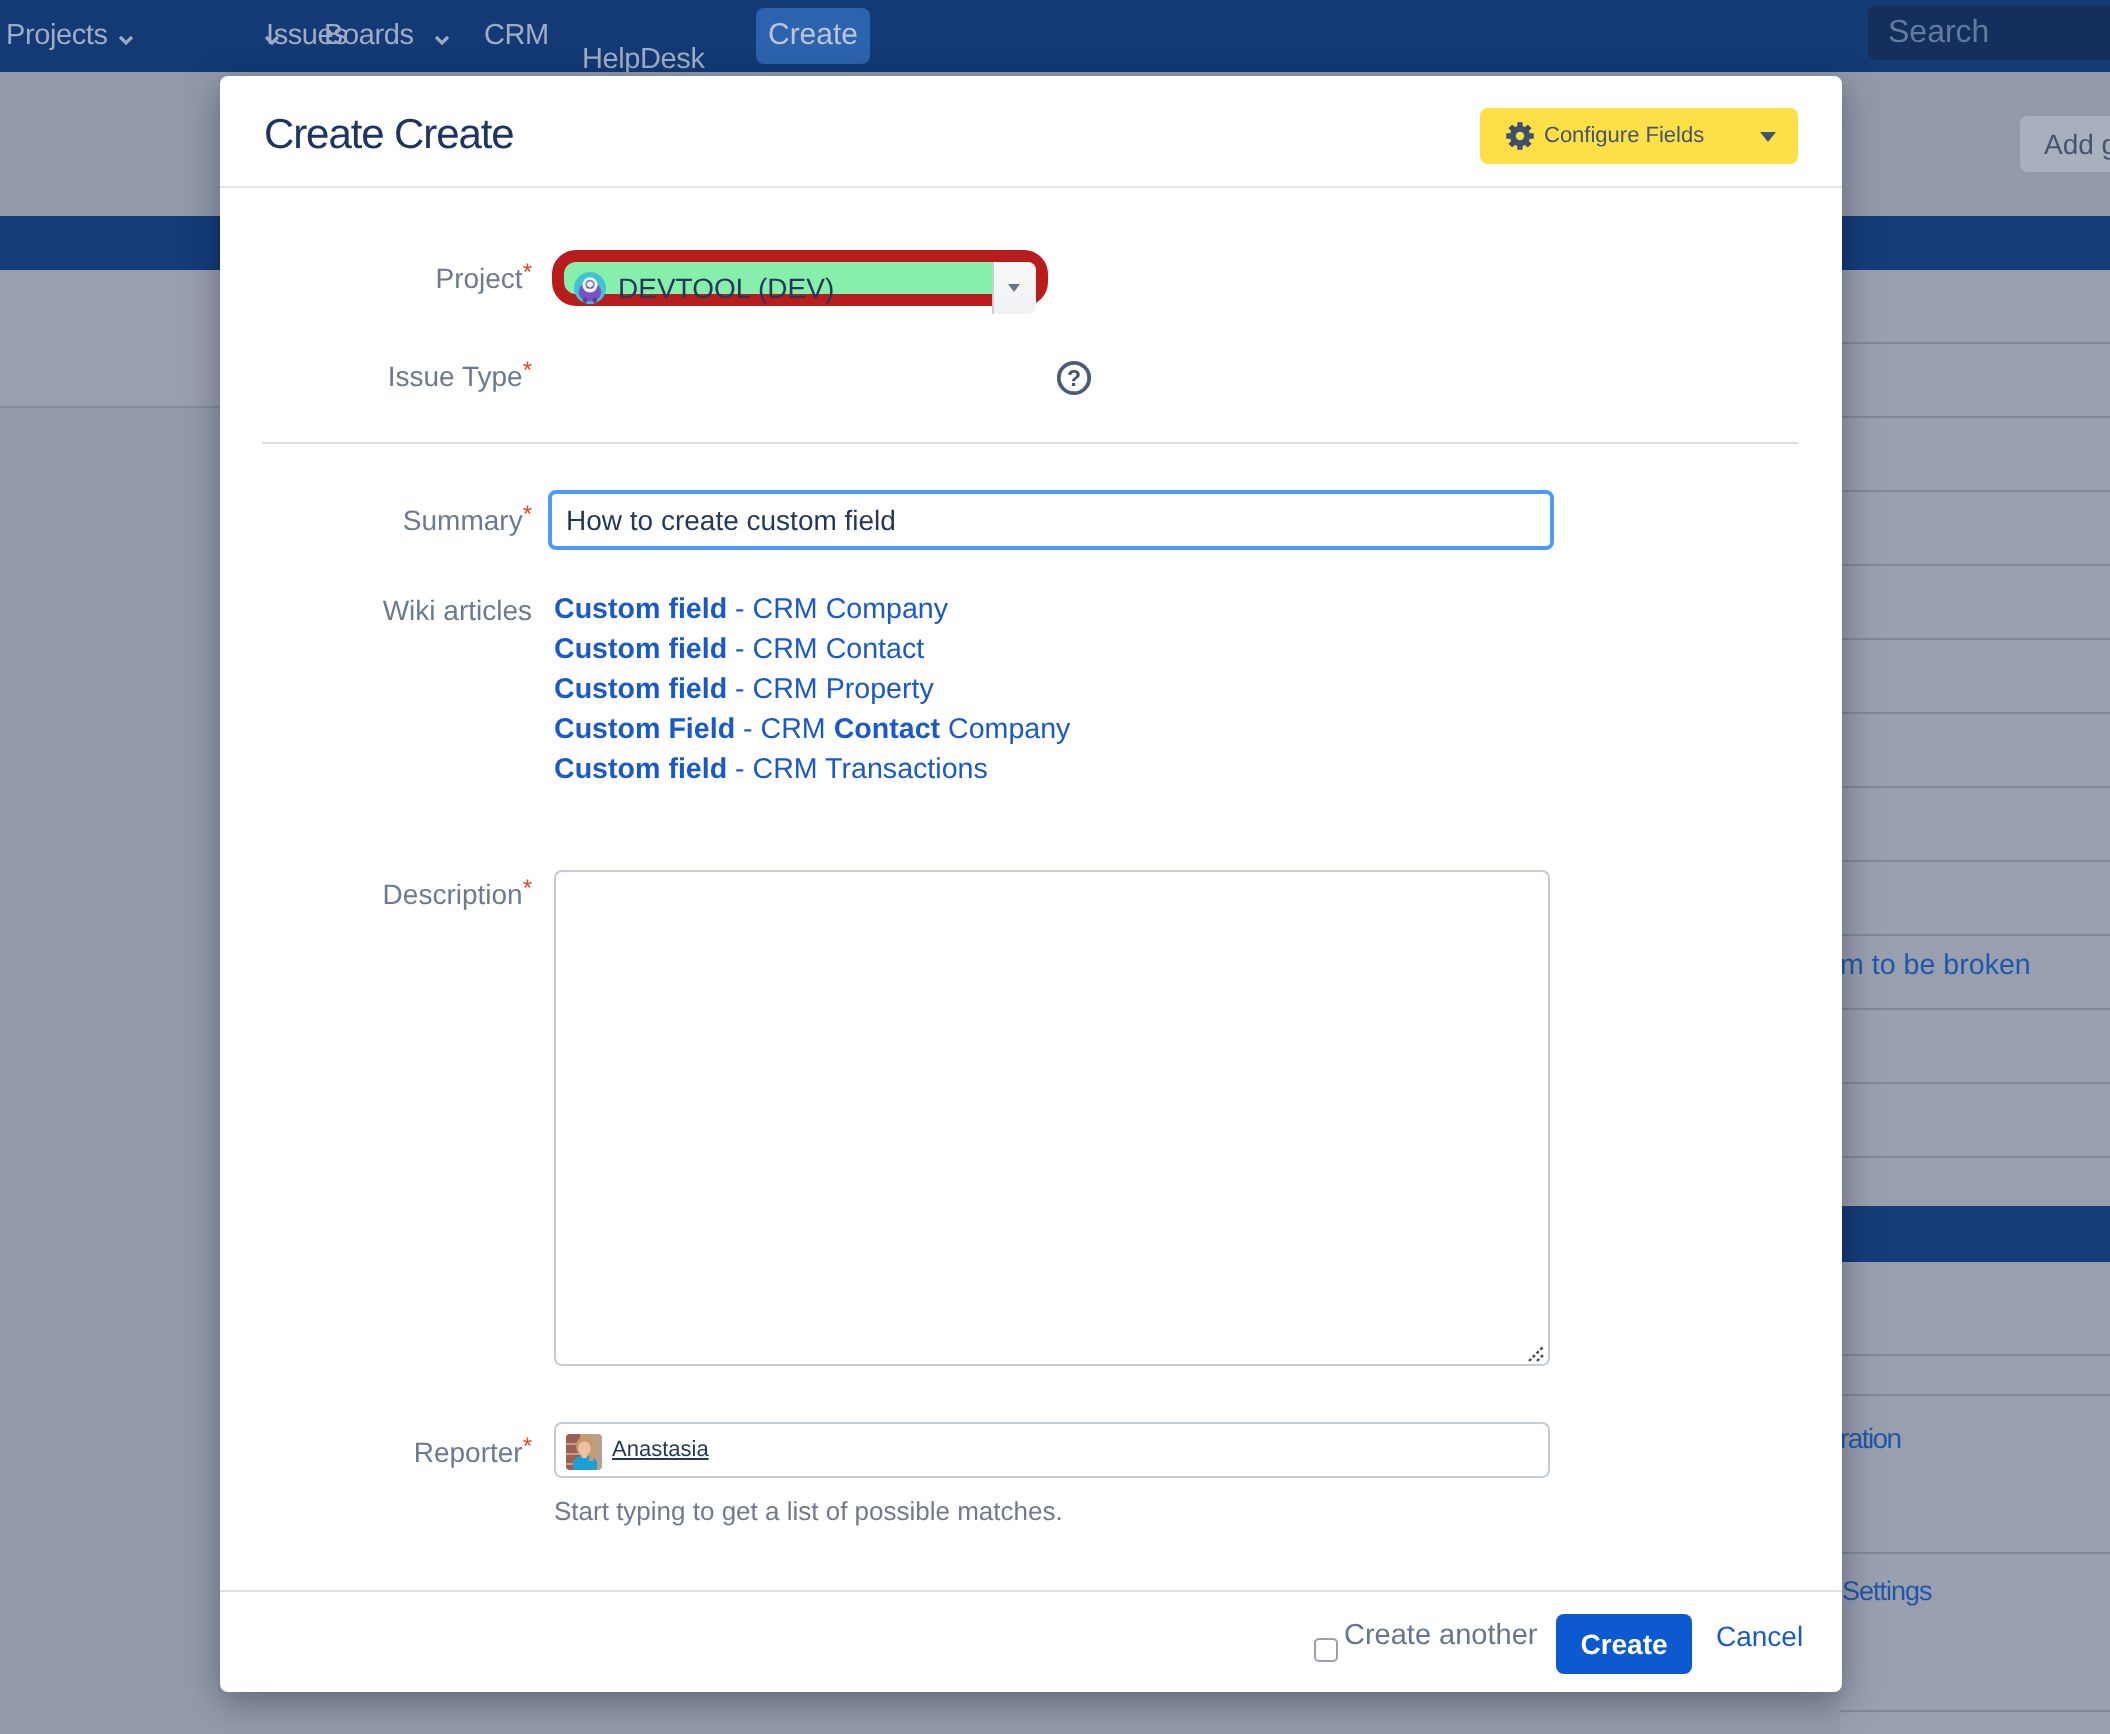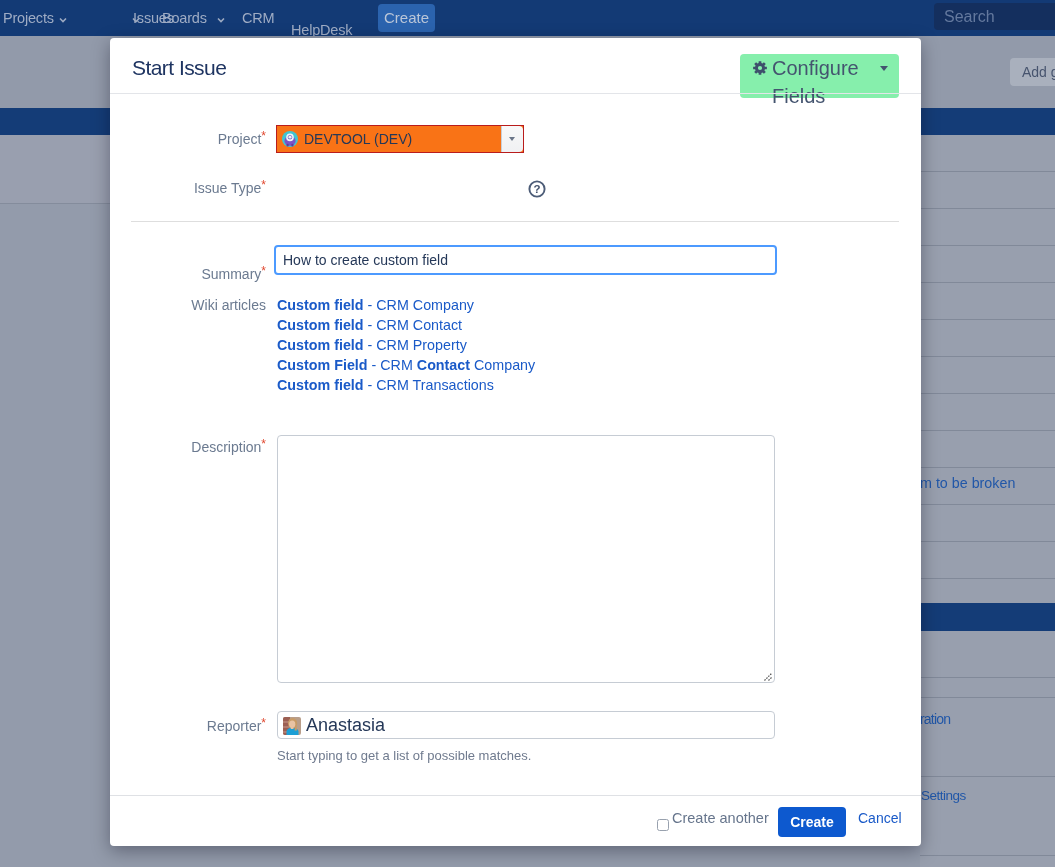--- a/index.html
+++ b/index.html
@@ -21,48 +21,48 @@
 #rightrows { position:absolute; left:920px; top:135px; width:135px; height:468px; background:#989FAE; }
 .rline { position:absolute; left:0; width:135px; height:1px; background:#818999; }
 #band2 { position:absolute; left:920px; top:603px; width:135px; height:28px; background:#143C77; }
 #rightlow { position:absolute; left:920px; top:631px; width:135px; height:236px; background:#989FAE; }
 #addg { position:absolute; left:1010px; top:58px; width:60px; height:28px; background:#A9B0BD; border-radius:4px; color:#47546E; font-size:14px; line-height:28px; padding-left:12px; }
 .bgtext { position:absolute; color:#2157A8; font-size:14px; }
 
 
 #modal { position:absolute; left:110px; top:38px; width:811px; height:808px; background:#FFFFFF; border-radius:4px; box-shadow:0 5px 18px rgba(0,0,20,0.35); }
 #mtitle { position:absolute; left:22px; top:18px; font-size:21px; letter-spacing:-0.55px; color:#1E3461; }
-#cfgbtn { position:absolute; left:630px; top:16px; width:159px; height:44px; background:#86efac; border-radius:4px; color:#44546F; font-size:20px; }
+#cfgbtn { position:absolute; left:630px; top:16px; width:159px; height:28px; background:#fde047; border-radius:4px; color:#44546F; font-size:11px; }
 #cfgbtn .txt { position:absolute; left:32px; top:0; line-height:28px; }
 #cfgbtn svg.gear { position:absolute; left:13px; top:7px; }
 #cfgbtn .caret { position:absolute; right:11px; top:12px; width:0; height:0; border-left:4px solid transparent; border-right:4px solid transparent; border-top:5px solid #44546F; }
 #hdiv { position:absolute; left:0; top:55px; width:811px; height:1px; background:#E3E5E9; }
 
 .flabel { position:absolute; left:0; width:156px; text-align:right; font-size:14px; color:#6B7A90; }
 .flabel sup { color:#E0472F; font-size:12px; vertical-align:top; line-height:10px; }
-.select { position:absolute; left:166px; width:248px; height:28px; background:#f97316; border:1px solid #b91c1c; border-radius:0; }
+.select { position:absolute; left:166px; width:248px; height:28px; background:#86efac; border:6px solid #b91c1c; border-radius:12px; }
 .select .dd { position:absolute; right:0; top:0; width:22px; height:26px; background:linear-gradient(#F8F8F8,#F0F1F3); border-left:1px solid #C9CED6; border-radius:0 4px 4px 0; }
 .select .dd .caret { position:absolute; left:7px; top:11px; width:0; height:0; border-left:3.5px solid transparent; border-right:3.5px solid transparent; border-top:4.5px solid #6A7587; }
 .select .icon { position:absolute; left:5px; top:5px; width:16px; height:16px; }
 .select .stxt { position:absolute; left:27px; top:0; line-height:26px; font-size:14px; color:#253858; }
 
 #helpicon { position:absolute; left:418px; top:142px; width:18px; height:18px; }
 
 #bdiv { position:absolute; left:21px; top:183px; width:768px; height:1px; background:#DEDEDE; }
 
 #summary { position:absolute; left:164px; top:207px; width:503px; height:30px; border:2px solid #4C9AFF; border-radius:4px; background:#fff; }
 #summary .stxt { position:absolute; left:7px; top:0; line-height:26px; font-size:14px; color:#253858; }
 
 #wikilinks { position:absolute; left:167px; top:257px; font-size:14.3px; line-height:20px; color:#1A5AC8; }
 #descarea { position:absolute; left:167px; top:397px; width:498px; height:248px; border:1px solid #C6CCD4; border-radius:4px; background:#fff; }
 #resize { position:absolute; right:1.5px; bottom:1.5px; width:9px; height:9px; }
 
 #reporter { position:absolute; left:167px; top:673px; width:498px; height:28px; border:1px solid #C6CCD4; border-radius:4px; background:#fff; }
 #reporter .avatar { position:absolute; left:4.5px; top:4.5px; width:18px; height:18px; border-radius:2px; overflow:hidden; }
-#reporter .stxt { position:absolute; left:28px; top:0; line-height:26px; font-size:18px; color:#253858; }
+#reporter .stxt { position:absolute; left:28px; top:0; line-height:26px; font-size:11px; color:#253858;text-decoration:underline; }
 #hint { position:absolute; left:167px; top:710px; font-size:13px; color:#6F7A8E; }
 
 #footer { position:absolute; left:0; top:757px; width:811px; height:51px; border-top:1px solid #DFE1E5; }
 #chk { position:absolute; left:547px; top:23px; width:12px; height:12px; border:1px solid #98A1AE; border-radius:2.5px; background:#fff; }
 #chklabel { position:absolute; left:562px; top:14px; font-size:14.5px; color:#66758C; }
 #createbtn { position:absolute; left:668px; top:11px; width:68px; height:30px; background:#0D59CF; border-radius:4px; color:#fff; font-weight:bold; font-size:14px; text-align:center; line-height:30px; }
 #cancel { position:absolute; left:748px; top:14px; font-size:14px; color:#1A5AC8; }
 </style>
 </head>
 <body>
@@ -111,21 +111,21 @@
 <div id="rightlow">
   <div class="rline" style="top:46px;"></div>
   <div class="rline" style="top:66px;"></div>
   <div class="rline" style="top:145px;"></div>
   <div class="rline" style="top:224px;"></div>
 </div>
 <div class="bgtext" style="left:920px; top:711px; letter-spacing:-0.8px;">ration</div>
 <div class="bgtext" style="left:921px; top:788px; font-size:13.5px; letter-spacing:-0.5px;">Settings</div>
 
 <div id="modal">
-  <div id="mtitle">Start Issue</div>
+  <div id="mtitle">Create Create</div>
   <div id="cfgbtn">
     <svg class="gear" width="14" height="14" viewBox="0 0 14 14">
         <path fill-rule="evenodd" fill="#3E506C" d="M5.63 2.09 L5.66 0.13 L8.34 0.13 L8.37 2.09 L9.50 2.56 L10.91 1.20 L12.80 3.09 L11.44 4.50 L11.91 5.63 L13.87 5.66 L13.87 8.34 L11.91 8.37 L11.44 9.50 L12.80 10.91 L10.91 12.80 L9.50 11.44 L8.37 11.91 L8.34 13.87 L5.66 13.87 L5.63 11.91 L4.50 11.44 L3.09 12.80 L1.20 10.91 L2.56 9.50 L2.09 8.37 L0.13 8.34 L0.13 5.66 L2.09 5.63 L2.56 4.50 L1.20 3.09 L3.09 1.20 L4.50 2.56 Z M 9.1 7.0 A 2.1 2.1 0 1 0 4.9 7.0 A 2.1 2.1 0 1 0 9.1 7.0 Z"></path>
       </svg>
     <span class="txt">Configure Fields</span>
     <div class="caret"></div>
   </div>
   <div id="hdiv"></div>
 
   <div class="flabel" style="top:93px;">Project<sup>*</sup></div>
@@ -147,21 +147,21 @@
   </div>
 
   <div class="flabel" style="top:142px;">Issue Type<sup>*</sup></div>
   <svg id="helpicon" viewBox="0 0 18 18">
       <circle cx="9" cy="9" r="7.6" fill="none" stroke="#4C5C77" stroke-width="1.9"></circle>
       <text x="9" y="13" text-anchor="middle" font-family="Liberation Sans" font-size="11.5" font-weight="bold" fill="#44536E">?</text>
     </svg>
 
   <div id="bdiv"></div>
 
-  <div class="flabel" style="top:228px;">Summary<sup>*</sup></div>
+  <div class="flabel" style="top:214px;">Summary<sup>*</sup></div>
   <div id="summary">
       <span class="stxt">How to create custom field</span>
     </div>
 
   <div class="flabel" style="top:259px;">Wiki articles</div>
   <div id="wikilinks">
     <div><b>Custom field</b> - CRM Company</div>
     <div><b>Custom field</b> - CRM Contact</div>
     <div><b>Custom field</b> - CRM Property</div>
     <div><b>Custom Field</b> - CRM <b>Contact</b> Company</div>

